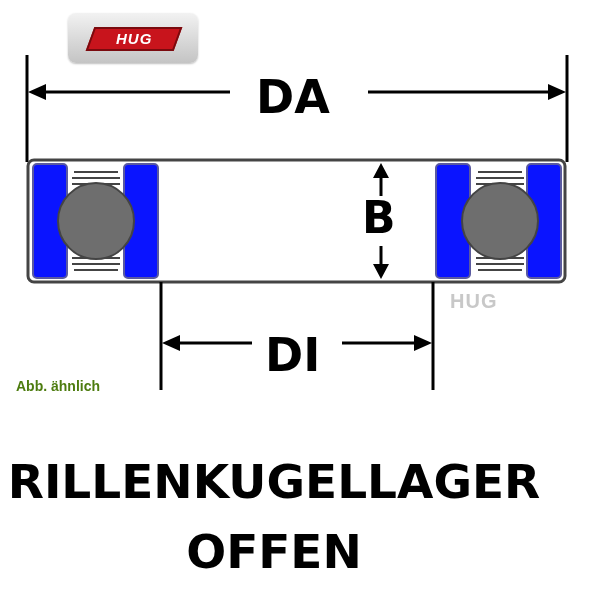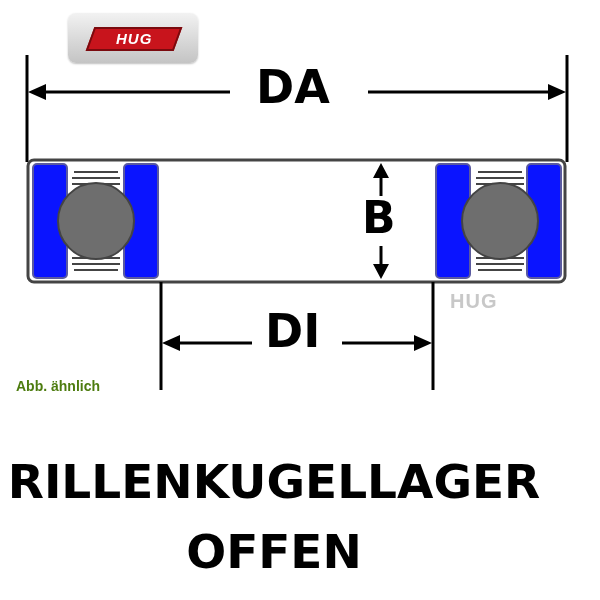--- a/index.html
+++ b/index.html
@@ -4,23 +4,23 @@
 <style>
   html, body { margin: 0; padding: 0; background: #ffffff; }
   body { width: 600px; height: 600px; position: relative; overflow: hidden; font-family: "Liberation Sans", sans-serif; }
   .logo { position: absolute; left: 68px; top: 13px; width: 130px; height: 50px; border-radius: 8px;
           background: linear-gradient(180deg, #f2f2f2 0%, #d6d6d6 60%, #c4c4c4 100%); box-shadow: 0 1px 2px rgba(0,0,0,0.25); }
   .logo-inner { position: absolute; left: 22px; top: 14px; width: 84px; height: 20px;
           background: #c8141c; transform: skewX(-20deg); border: 2px solid #7a0a0e; }
   .logo-text { position: absolute; left: 0; right: 0; top: 1px; text-align: center; color: #fff; font-weight: bold; font-style: italic; font-size: 15px; letter-spacing: 1px; transform: skewX(20deg); }
   svg { position: absolute; left: 0; top: 0; }
   .lbl { position: absolute; font-family: "DejaVu Sans", sans-serif; font-weight: bold; color: #000; line-height: 1; }
-  .lbl-da { left: 256px; top: 64px; font-size: 46px; }
+  .lbl-da { left: 256px; top: 74px; font-size: 46px; }
   .lbl-b { left: 362px; top: 196px; font-size: 44px; }
-  .lbl-di { left: 265px; top: 308px; font-size: 46px; }
+  .lbl-di { left: 265px; top: 332px; font-size: 46px; }
   .caption { position: absolute; left: 16px; top: 378px; font-size: 14px; font-weight: bold; color: #4d7c0f; }
   .hug-mark { position: absolute; left: 450px; top: 290px; font-size: 20px; font-weight: bold; color: #c8c8c8; letter-spacing: 1px; }
   .title { position: absolute; left: 0; width: 548px; text-align: center; font-family: "DejaVu Sans", sans-serif; font-weight: bold; color: #000; line-height: 1; }
   .title-1 { top: 458px; font-size: 47px; letter-spacing: 0px; }
   .title-2 { top: 528px; font-size: 47px; }
 </style>
 </head>
 <body>
 
 <div class="logo">

